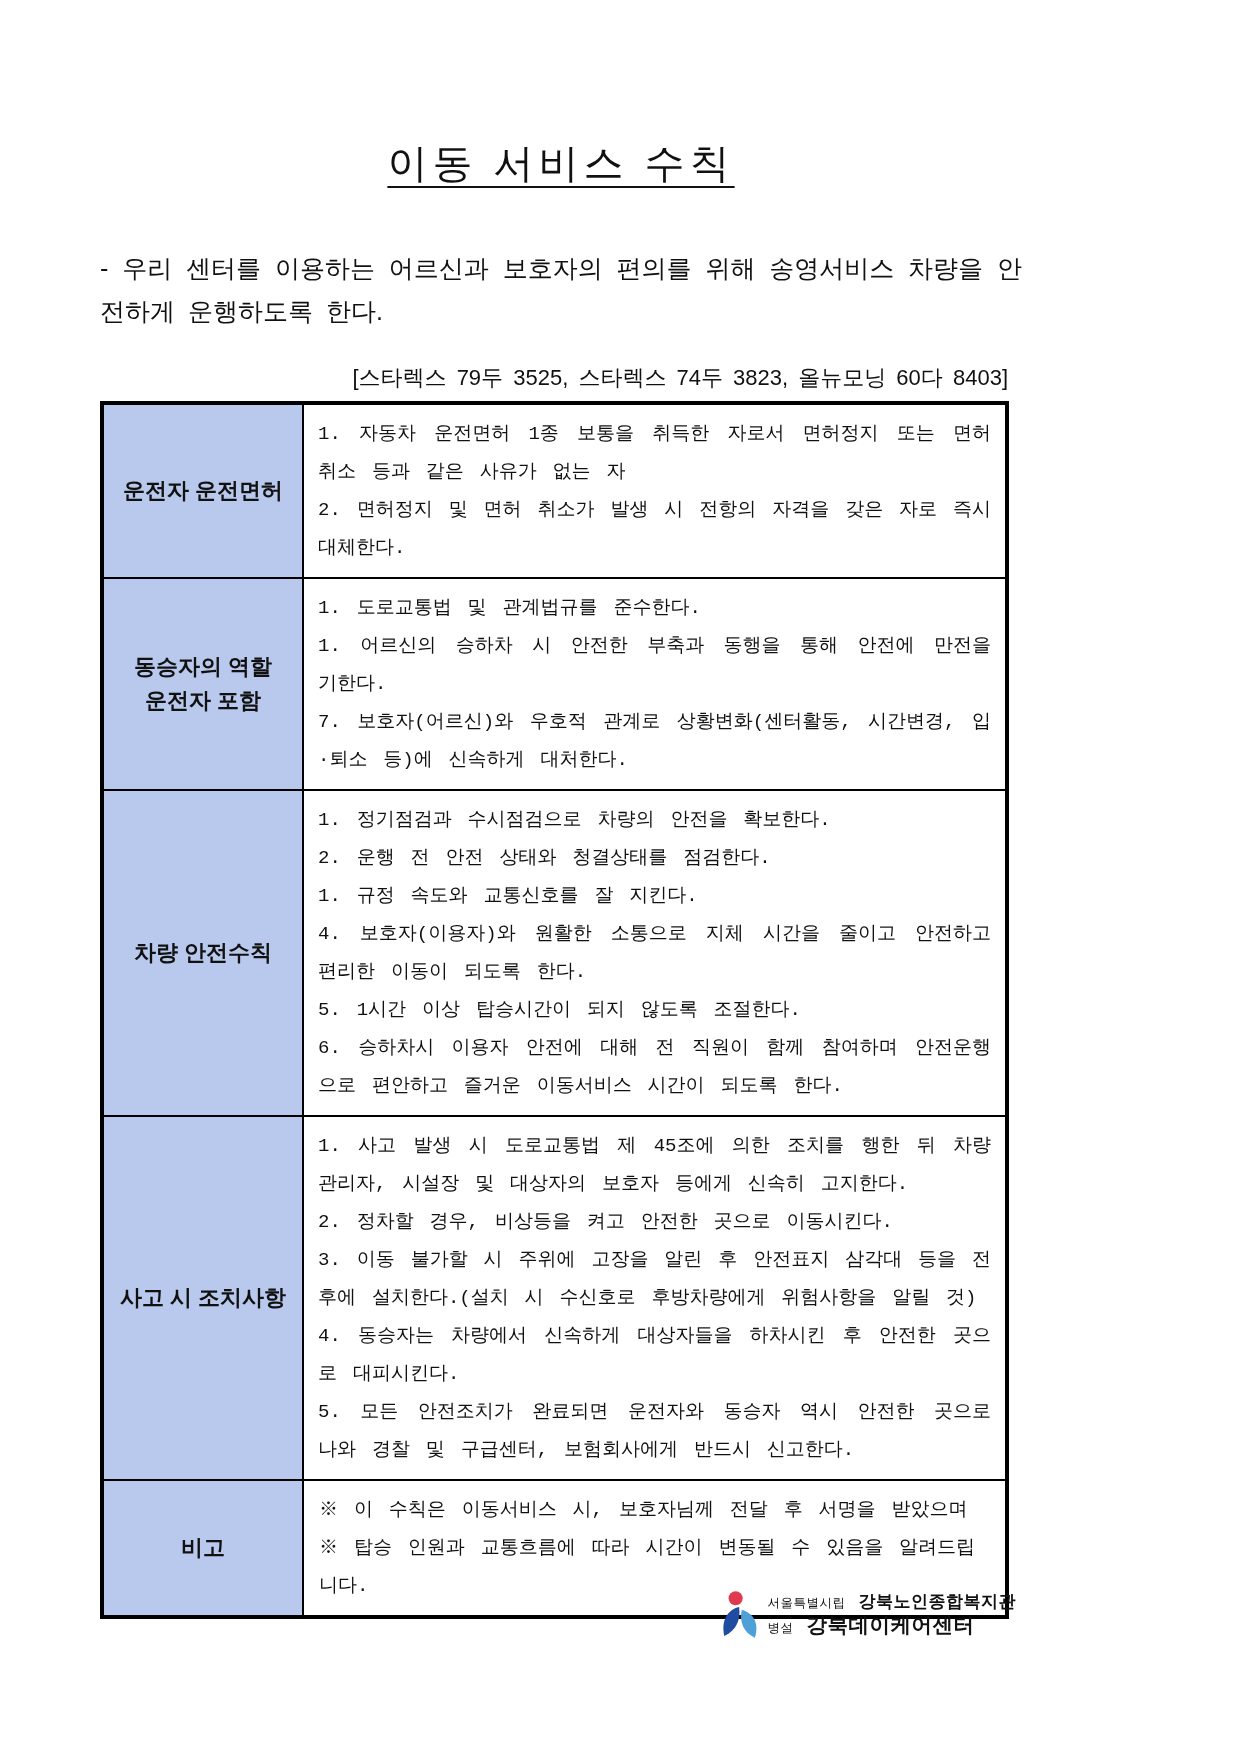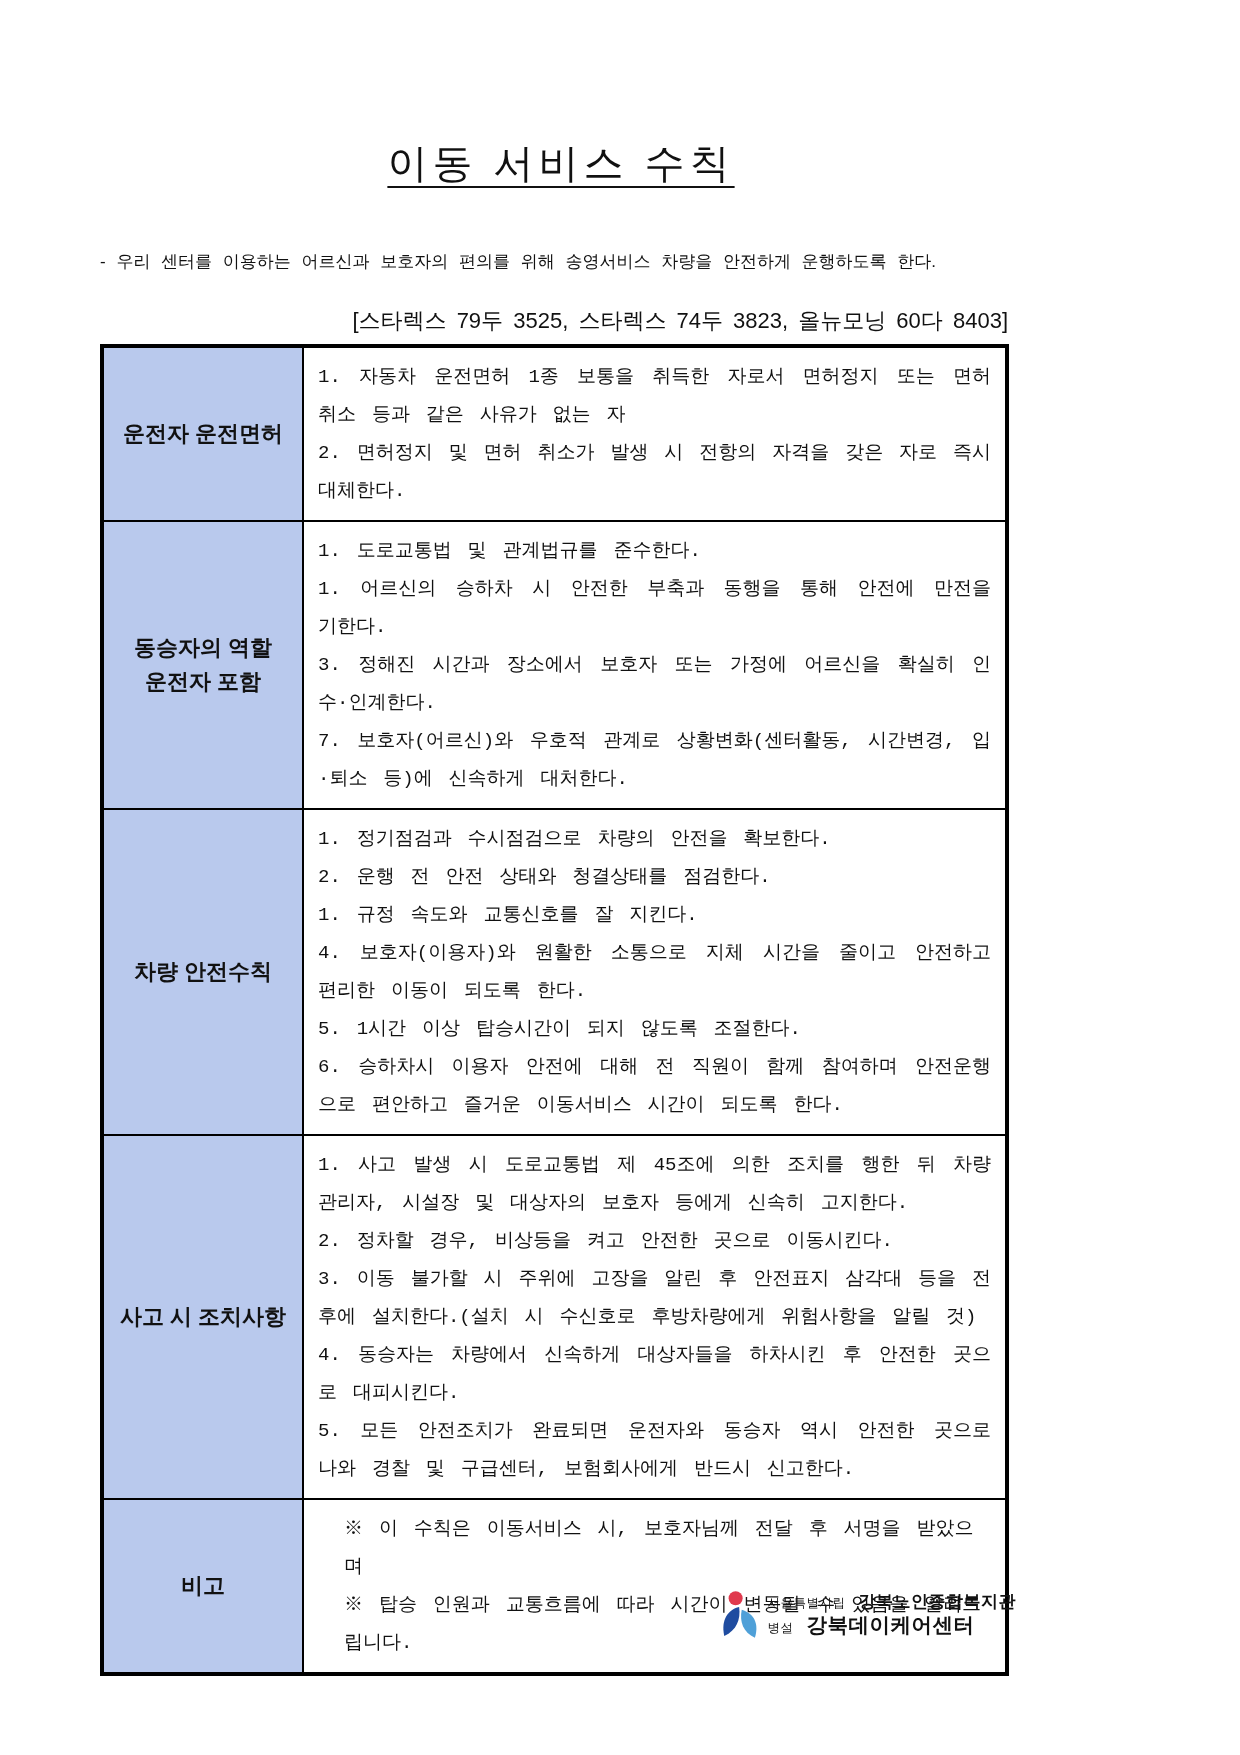--- a/index.html
+++ b/index.html
@@ -20,21 +20,21 @@
     letter-spacing:5px;
     font-weight:500;
   }
   .title span{
     text-decoration:underline;
     text-decoration-thickness:2px;
     text-underline-offset:9px;
   }
   .intro{
     margin-top:56px;
-    font-size:17px;
+    font-size:25px;
     line-height:1.72;
     text-align:justify;
     word-spacing:6px;
   }
   .vehicles{
     margin-top:30px;
     margin-bottom:8px;
     text-align:right;
     padding-right:14px;
     font-size:22px;
@@ -61,21 +61,21 @@
     font-size:19px;
     line-height:38px;
     text-align:justify;
     word-spacing:4.5px;
     font-family:Liberation Mono, monospace;
   }
   .ccell p{margin:0;}
   .row-bigo .ccell{
     display:flex;flex-direction:column;justify-content:center;
     min-height:84px;
-    padding-left:40px;
+    padding-left:15px;
     text-align:left;
   }
   .footer{
     position:absolute;
     top:1588px;right:224px;
     display:flex;align-items:center;gap:7px;
   }
   .footer-logo{width:42px;height:52px;}
   .footer-text{line-height:1.25;white-space:nowrap;}
   .footer-line{display:flex;align-items:baseline;gap:13px;}
@@ -108,21 +108,20 @@
       </div>
 
       <div class="row">
         <div class="hcell">
           <span>동승자의 역할</span>
           <span>운전자 포함</span>
         </div>
         <div class="ccell">
           <p>1. 도로교통법 및 관계법규를 준수한다.</p>
           <p>1. 어르신의 승하차 시 안전한 부축과 동행을 통해 안전에 만전을 기한다.</p>
-          <p>3. 정해진 시간과 장소에서 보호자 또는 가정에 어르신을 확실히 인수·인계한다.</p>
           <p>7. 보호자(어르신)와 우호적 관계로 상황변화(센터활동, 시간변경, 입·퇴소 등)에 신속하게 대처한다.</p>
         </div>
       </div>
 
       <div class="row">
         <div class="hcell">
           <span>차량 안전수칙</span>
         </div>
         <div class="ccell">
           <p>1. 정기점검과 수시점검으로 차량의 안전을 확보한다.</p>

